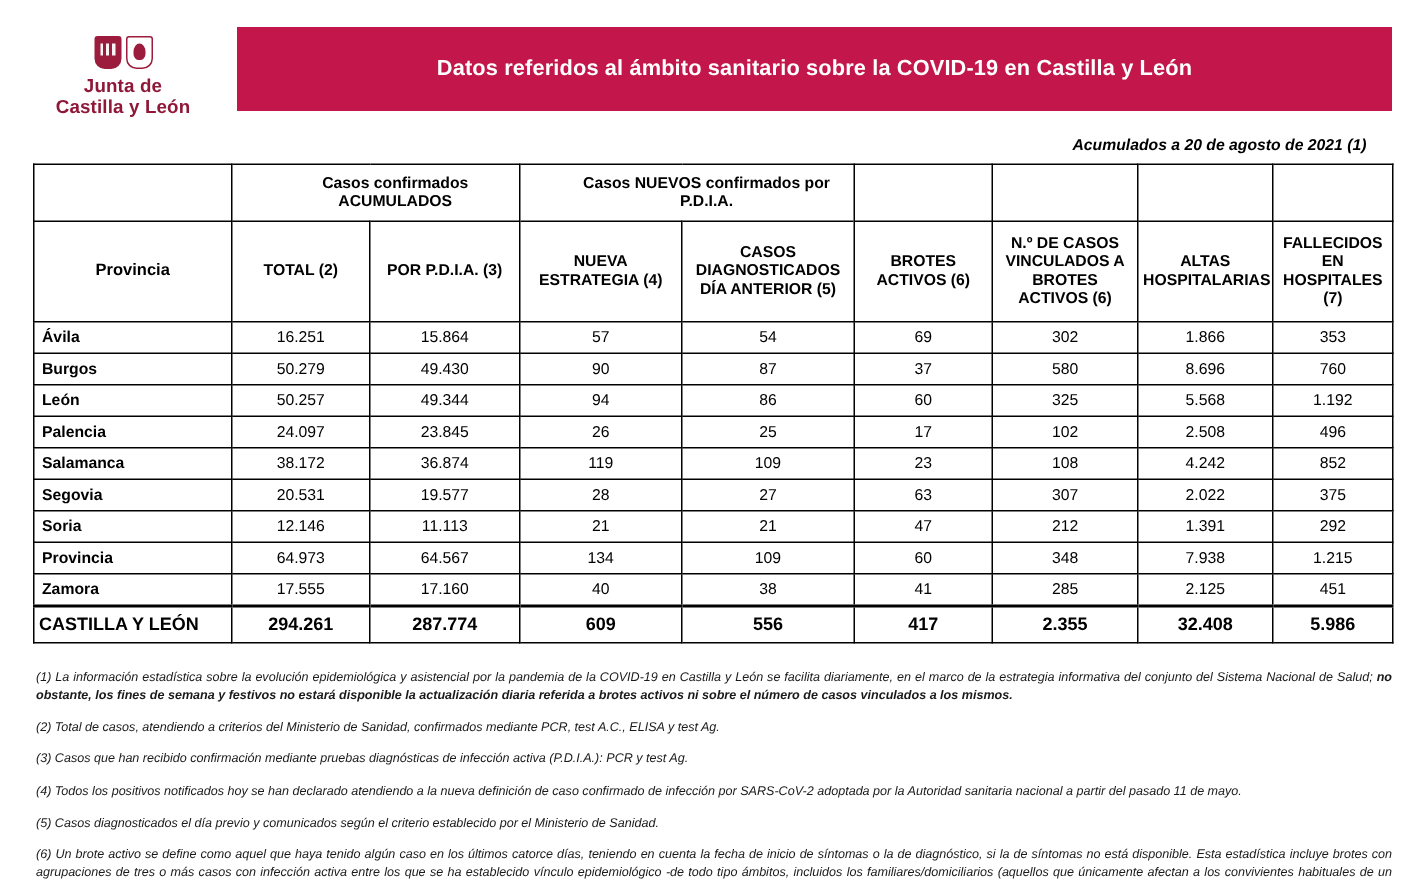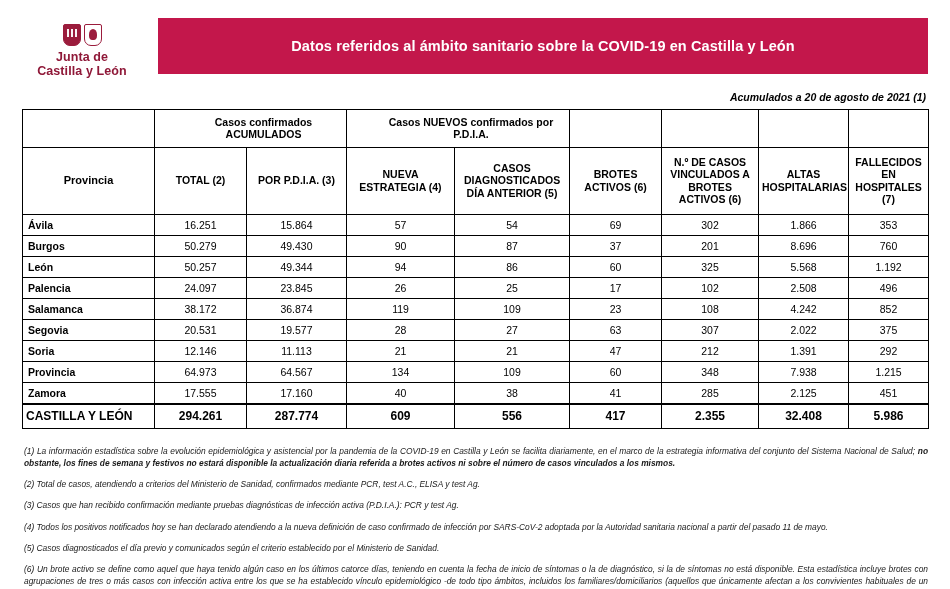--- a/index.html
+++ b/index.html
@@ -93,21 +93,21 @@
     font-size: 14.5px;
     font-weight: bold;
     letter-spacing: .1px;
   }
 
   .accum {
     text-align: right;
     font-size: 10.5px;
     font-style: italic;
     font-weight: bold;
-    padding: 12px 24px 6px 0;
+    padding: 12px 39px 6px 0;
   }
 
   
   .table-wrap {
     padding: 0 22px;
   }
   table.data {
     border-collapse: collapse;
     width: 906px;
     table-layout: fixed;
@@ -259,21 +259,21 @@
           <td>1.866</td>
           <td>353</td>
         </tr>
         <tr>
           <td class="prov">Burgos</td>
           <td>50.279</td>
           <td>49.430</td>
           <td>90</td>
           <td>87</td>
           <td>37</td>
-          <td>201</td>
+          <td>580</td>
           <td>8.696</td>
           <td>760</td>
         </tr>
         <tr>
           <td class="prov">León</td>
           <td>50.257</td>
           <td>49.344</td>
           <td>94</td>
           <td>86</td>
           <td>60</td>

